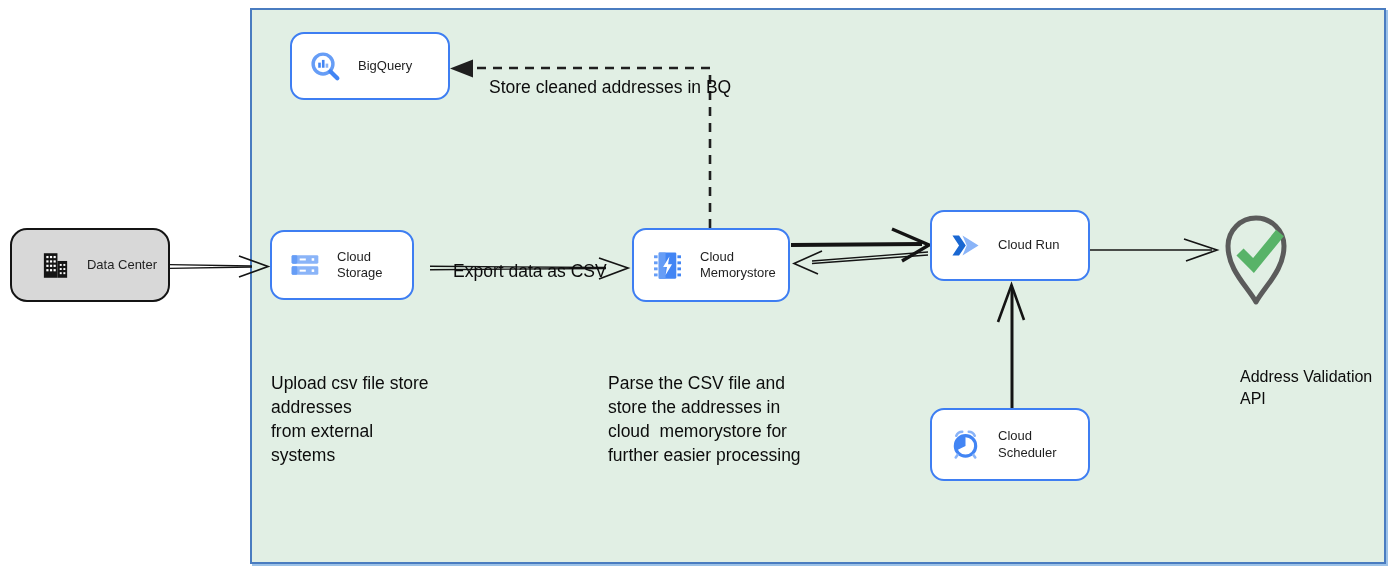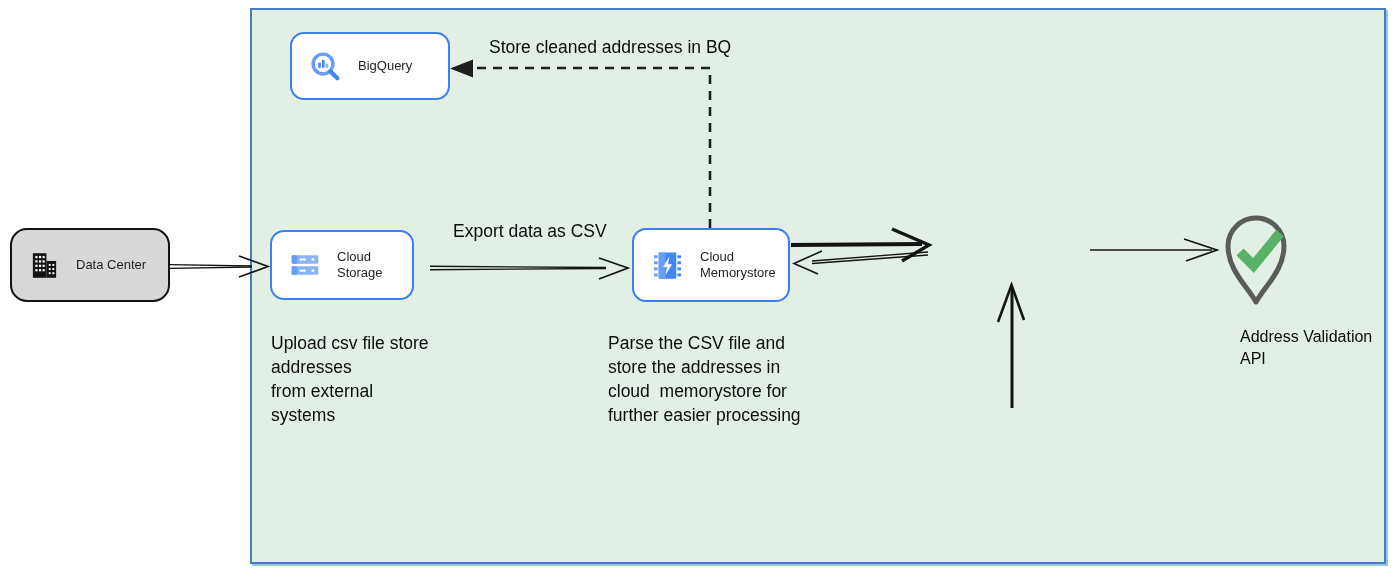--- a/index.html
+++ b/index.html
@@ -22,20 +22,21 @@
     box-sizing:border-box;padding-left:17px;gap:16px;
   }
   .node .nlabel{font-size:13px;color:#1f1f1f;line-height:1.25;max-width:95px;}
   .node-dc{
     background:#D8D8D8;border:2px solid #141414;border-radius:17px;
   }
   .nicon{display:flex;align-items:center;justify-content:center;flex:0 0 auto;}
   .ann{
     position:absolute;font-size:17.5px;color:#0c0c0c;line-height:1.37;
     white-space:pre-wrap;
+    margin-top:40px;
   }
   .ann-small{font-size:16px;}
   .pinwrap{position:absolute;left:1220px;top:208px;width:72px;height:102px;}
 </style>
 </head>
 <body>
 
 <div class="canvas">
 
   <div class="boundary"></div>
@@ -74,21 +75,21 @@
       <line x1="1012" y1="408" x2="1012" y2="289" stroke-width="3"></line>
       <path d="M998 322 L1011.5 285 L1024 320" stroke-width="2.6"></path>
     </g>
 
     <g stroke="#141414" fill="none" stroke-width="1.5">
       <line x1="1090" y1="250" x2="1212" y2="250"></line>
       <path d="M1184 239 L1217 250 L1186 261" stroke-width="1.7"></path>
     </g>
   </svg>
 
-  <div class="node node-dc" style="left:10px;top:228px;width:160px;height:74px;">
+  <div class="node node-dc" style="left:10px;top:228px;width:160px;height:74px;justify-content:center;">
     <span class="nicon">
       <svg viewBox="0 0 24 24" width="31" height="31">
         <rect x="3" y="2.5" width="10.5" height="19" fill="#141414"></rect>
         <rect x="13.5" y="8.5" width="7.5" height="13" fill="#141414"></rect>
         <g fill="#ffffff">
           <rect x="4.9" y="4.6" width="1.7" height="1.7"></rect>
             <rect x="7.7" y="4.6" width="1.7" height="1.7"></rect>
             <rect x="10.5" y="4.6" width="1.7" height="1.7"></rect>
           <rect x="4.9" y="8" width="1.7" height="1.7"></rect>
             <rect x="7.7" y="8" width="1.7" height="1.7"></rect>
@@ -156,21 +157,43 @@
             <rect x="19.2" y="17.8" width="2.6" height="2.1"></rect>
         </g>
         <rect x="5.6" y="2.6" width="12.8" height="19" rx="0.8" fill="#4285F4"></rect>
         <rect x="5.6" y="2.6" width="5" height="19" fill="#669DF6"></rect>
         <path d="M13.4 5.4 L8.8 13 L11.6 13 L10.6 18.9 L15.3 11 L12.4 11 Z" fill="#ffffff"></path>
       </svg>
     </span>
     <span class="nlabel">Cloud Memorystore</span>
   </div>
 
-
+  <div class="node" style="left:930px;top:210px;width:160px;height:71px;">
+    <span class="nicon">
+      <svg viewBox="0 0 24 24" width="33" height="33">
+        <path d="M2.5 4.8 L7.3 4.8 L12.2 12 L7.3 19.2 L2.5 19.2 L7.3 12 Z" fill="#1967D2"></path>
+        <path d="M9.8 4.8 L21.5 12 L9.8 19.2 L12.9 12 Z" fill="#8AB4F8"></path>
+      </svg>
+    </span>
+    <span class="nlabel">Cloud Run</span>
+  </div>
+
+  <div class="node" style="left:930px;top:408px;width:160px;height:73px;">
+    <span class="nicon">
+      <svg viewBox="0 0 24 24" width="33" height="33">
+        <path d="M5.3 5.6 A4.8 4.8 0 0 1 9.6 2.7" stroke="#8AB4F8" stroke-width="1.9" fill="none" stroke-linecap="round"></path>
+        <path d="M18.7 5.6 A4.8 4.8 0 0 0 14.4 2.7" stroke="#8AB4F8" stroke-width="1.9" fill="none" stroke-linecap="round"></path>
+        <circle cx="12" cy="13" r="7.4" fill="#ffffff" stroke="#4285F4" stroke-width="2.3"></circle>
+        <path d="M12 13 L12 5.6 A7.4 7.4 0 0 0 5.4 16.3 Z" fill="#4285F4"></path>
+        <path d="M6.2 19.6 L4.9 21.4" stroke="#8AB4F8" stroke-width="1.9" stroke-linecap="round"></path>
+        <path d="M17.8 19.6 L19.1 21.4" stroke="#8AB4F8" stroke-width="1.9" stroke-linecap="round"></path>
+      </svg>
+    </span>
+    <span class="nlabel">Cloud Scheduler</span>
+  </div>
 
   <div class="pinwrap">
     <span class="nicon">
       <svg viewBox="0 0 72 102" width="72" height="102">
         <path d="M36 94 C 27 78 8 62 8 38 C 8 22.5 20.5 10 36 10 C 51.5 10 64 22.5 64 38 C 64 62 45 78 36 94 Z" fill="none" stroke="#5B5B5B" stroke-width="5" stroke-linejoin="round"></path>
         <path d="M20 44 L33.5 57.5 L60 25" fill="none" stroke="#58B368" stroke-width="10" stroke-linecap="butt" stroke-linejoin="miter"></path>
       </svg>
     </span>
   </div>
   <div class="ann ann-small" style="left:1240px;top:326px;width:150px;">Address Validation

